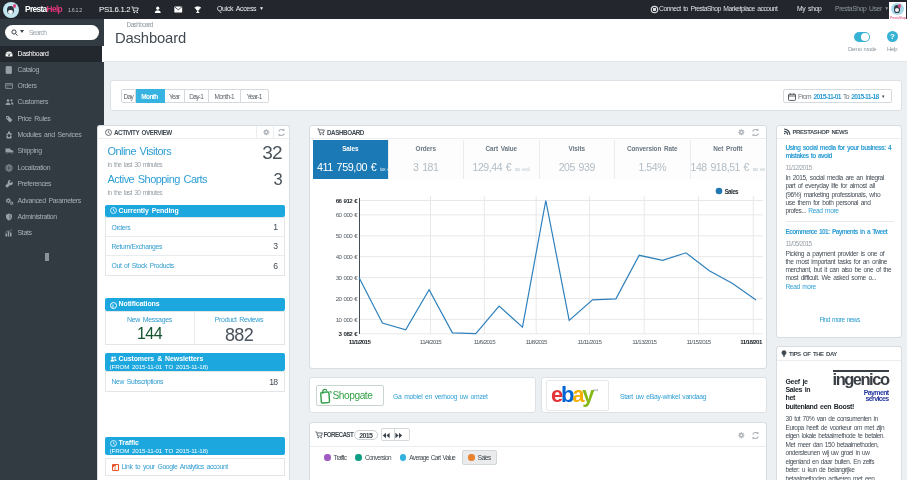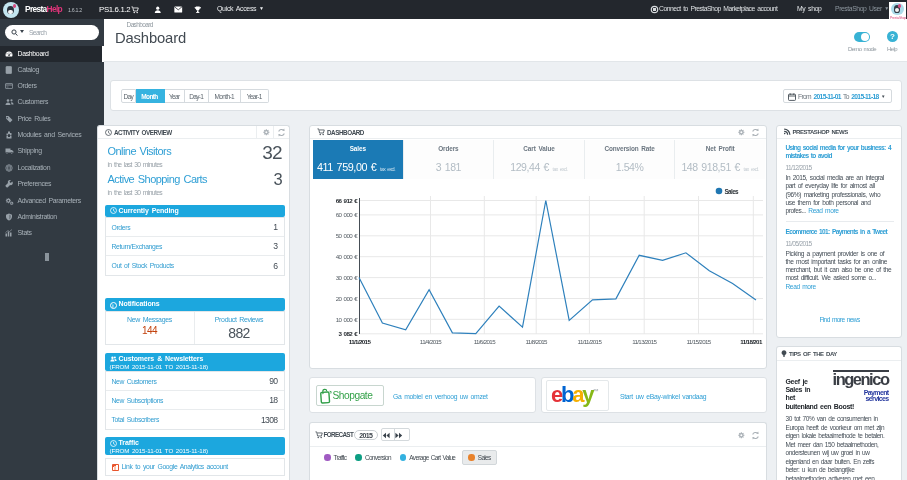--- a/index.html
+++ b/index.html
@@ -240,46 +240,38 @@
     <div class="trow">
         <span class="tlab">Out of Stock Products</span>
         <span class="tval">6</span>
       </div>
   </div>
 
   <div class="abs bluebar" style="left:6.5px;top:172.5px;width:180px;height:12.5px;font-size:7px;line-height:12.5px;padding-left:5px"><span style="display:inline-block;width:7px;height:7px;border:0.9px solid #fff;border-radius:50%;text-align:center;line-height:7px;font-size:5px;margin-right:2px;vertical-align:-1.5px">i</span>Notifications</div>
   <div class="tbl" style="left:6.5px;top:185px;width:180px;height:34px;display:flex">
     <div style="width:50%;border-right:1px solid #e9ecee;text-align:center">
       <div class="tlab" style="margin-top:4.5px;font-size:7px">New Messages</div>
-      <div style="font-size:10px;color:#c2410c;margin-top:2px">144</div>
+      <div style="font-size:16px;color:#14532d;margin-top:2px">144</div>
     </div>
     <div style="width:50%;text-align:center">
       <div class="tlab" style="margin-top:4.5px;font-size:7px">Product Reviews</div>
-      <div style="font-size:14px;color:#4a535b;margin-top:2px">882</div>
+      <div style="font-size:18px;color:#4a535b;margin-top:2px">882</div>
     </div>
   </div>
 
   <div class="abs bluebar" style="left:6.5px;top:227.5px;width:180px;height:18px;font-size:7px;padding:2px 0 0 5px"><svg style="display:inline-block;vertical-align:-1px;margin-right:2px" width="7" height="6" viewBox="0 0 10 8">
         <circle cx="3.5" cy="2.2" r="1.7" fill="#fff"></circle>
         <path d="M0.6 7.4c0-1.9 1.3-3 2.9-3s2.9 1.1 2.9 3z" fill="#fff"></path>
         <circle cx="7" cy="2" r="1.4" fill="#fff"></circle>
         <path d="M6.4 4.2c1.8-0.3 3 0.9 3 2.6H7.2" fill="#fff"></path>
       </svg>Customers &amp; Newsletters<div style="font-size:6.2px;font-weight:normal;margin-top:0.5px">(FROM 2015-11-01 TO 2015-11-18)</div></div>
   <div class="tbl" style="left:6.5px;top:245.5px;width:180px">
     <div class="trow">
-        <span class="tlab">New Customers</span>
-        <span class="tval">90</span>
-      </div>
-    <div class="trow">
         <span class="tlab">New Subscriptions</span>
         <span class="tval">18</span>
-      </div>
-    <div class="trow">
-        <span class="tlab">Total Subscribers</span>
-        <span class="tval">1308</span>
       </div>
   </div>
 
   <div class="abs bluebar" style="left:6.5px;top:311.5px;width:180px;height:18px;font-size:7px;padding:2px 0 0 5px"><svg style="display:inline-block;vertical-align:-1.5px;margin-right:2px" width="7" height="7" viewBox="0 0 8 8">
         <circle cx="4" cy="4" r="3.4" fill="none" stroke="#fff" stroke-width="0.9"></circle>
         <path d="M4 2v2.2l1.6 1" fill="none" stroke="#fff" stroke-width="0.8"></path>
       </svg>Traffic<div style="font-size:6.2px;font-weight:normal;margin-top:0.5px">(FROM 2015-11-01 TO 2015-11-18)</div></div>
   <div class="tbl" style="left:6.5px;top:332.5px;width:180px">
     <div class="trow" style="height:16px">
         <span class="tlab"><span style="display:inline-block;width:7px;height:7px;background:#e8552d;border-radius:1px;vertical-align:-1.5px;margin-right:3px;position:relative"><span style="position:absolute;left:1px;bottom:1px;width:1.4px;height:2.5px;background:#fff"></span><span style="position:absolute;left:2.9px;bottom:1px;width:1.4px;height:4px;background:#ffc4ad"></span><span style="position:absolute;left:4.8px;bottom:1px;width:1.4px;height:5px;background:#fff"></span></span>Link to your Google Analytics account</span>
@@ -313,20 +305,24 @@
         <div class="klab" style="color:#fff">Sales</div>
         <div class="kval" style="color:#fff">411 759,00 € <span class="ktax" style="color:#cfe3f0">tax excl.</span></div>
       </div>
     <div class="kpi">
         <div class="klab">Orders</div>
         <div class="kval">3 181</div>
       </div>
     <div class="kpi">
         <div class="klab">Cart Value</div>
         <div class="kval">129,44 € <span class="ktax">tax excl.</span></div>
+      </div>
+    <div class="kpi">
+        <div class="klab">Visits</div>
+        <div class="kval">205 939</div>
       </div>
     <div class="kpi">
         <div class="klab">Conversion Rate</div>
         <div class="kval">1.54%</div>
       </div>
     <div class="kpi">
         <div class="klab">Net Profit</div>
         <div class="kval">148 918,51 € <span class="ktax">tax excl.</span></div>
       </div>
   </div>

